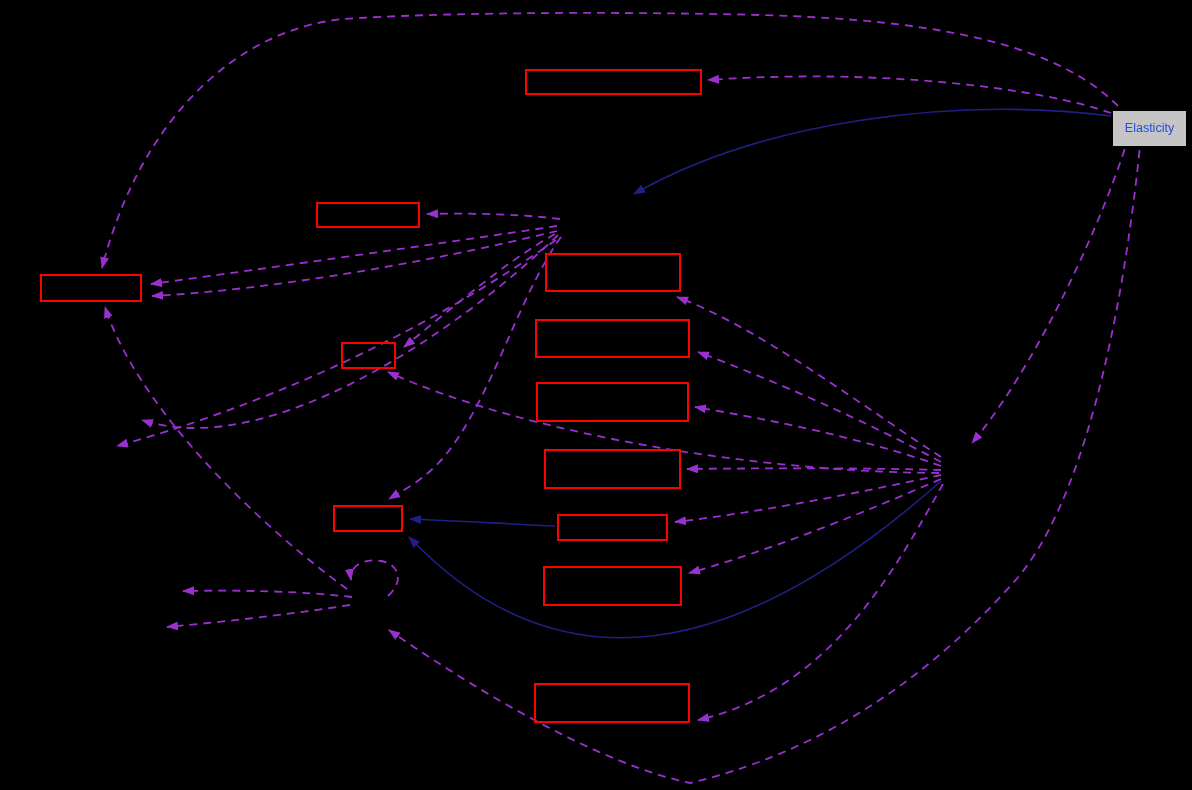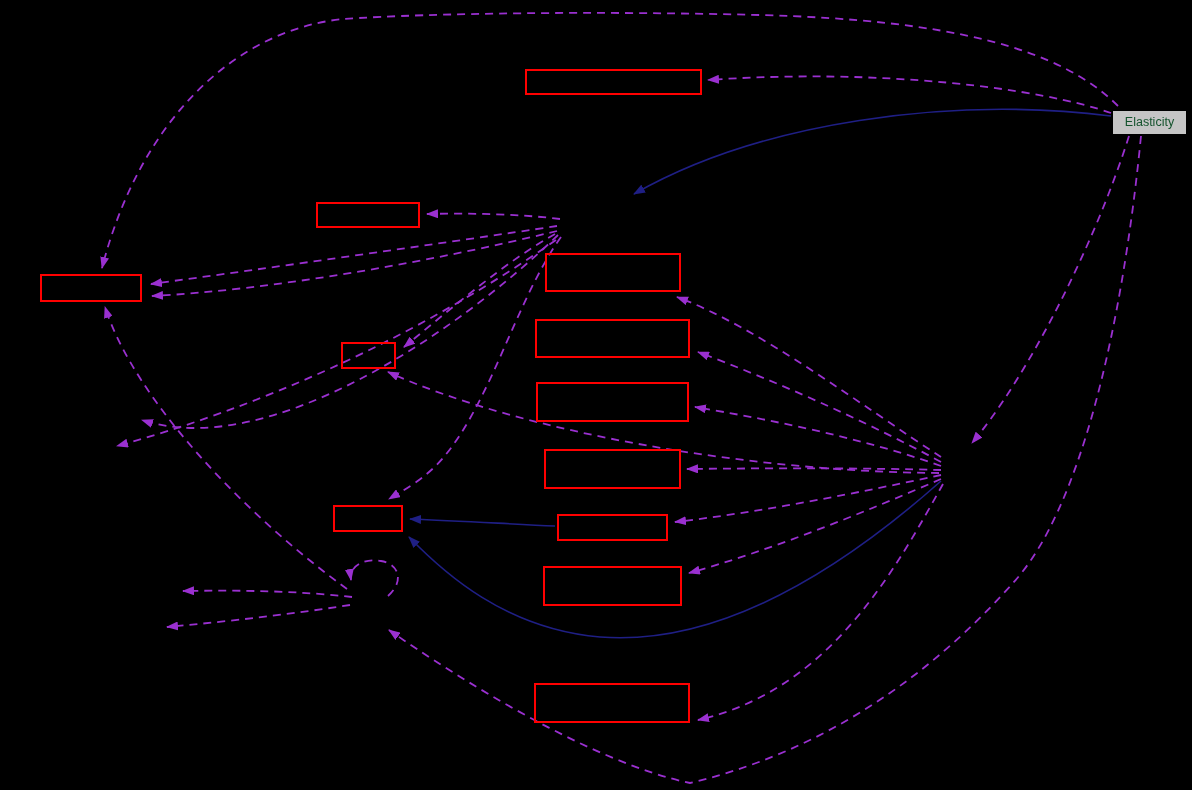--- a/index.html
+++ b/index.html
@@ -120,17 +120,17 @@
   <div class="class-node" style="left: 341px; top: 342px; width: 55px; height: 27px; border-color: rgb(255, 0, 0);"></div>
   <div class="class-node" style="left: 333px; top: 505px; width: 70px; height: 27px; border-color: rgb(255, 0, 0);"></div>
   <div class="class-node" style="left: 545px; top: 253px; width: 136px; height: 39px; border-color: rgb(255, 0, 0);"></div>
   <div class="class-node" style="left: 535px; top: 319px; width: 155px; height: 39px; border-color: rgb(255, 0, 0);"></div>
   <div class="class-node" style="left: 536px; top: 382px; width: 153px; height: 40px; border-color: rgb(255, 0, 0);"></div>
   <div class="class-node" style="left: 544px; top: 449px; width: 137px; height: 40px; border-color: rgb(255, 0, 0);"></div>
   <div class="class-node" style="left: 557px; top: 514px; width: 111px; height: 27px; border-color: rgb(255, 0, 0);"></div>
   <div class="class-node" style="left: 543px; top: 566px; width: 139px; height: 40px; border-color: rgb(255, 0, 0);"></div>
   <div class="class-node" style="left: 534px; top: 683px; width: 156px; height: 40px; border-color: rgb(255, 0, 0);"></div>
 
-  <div class="label-node" style="left: 1113px; top: 111px; width: 73px; height: 23px; background: rgb(197, 197, 197); color: #14532d;">
+  <div class="label-node" style="left: 1113px; top: 111px; width: 73px; height: 35px; background: rgb(197, 197, 197); color: #1d4ed8;">
     <span>Elasticity</span>
   </div>
 
 </div>
 
 </body></html>

